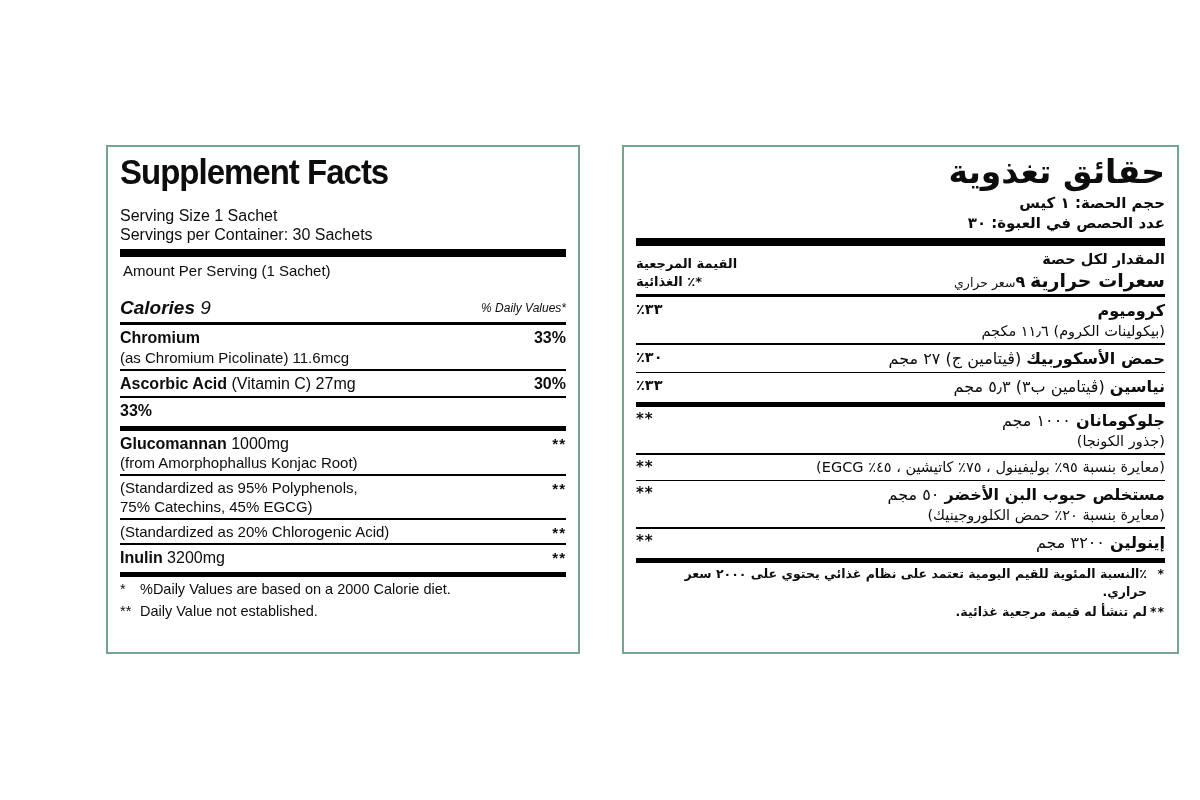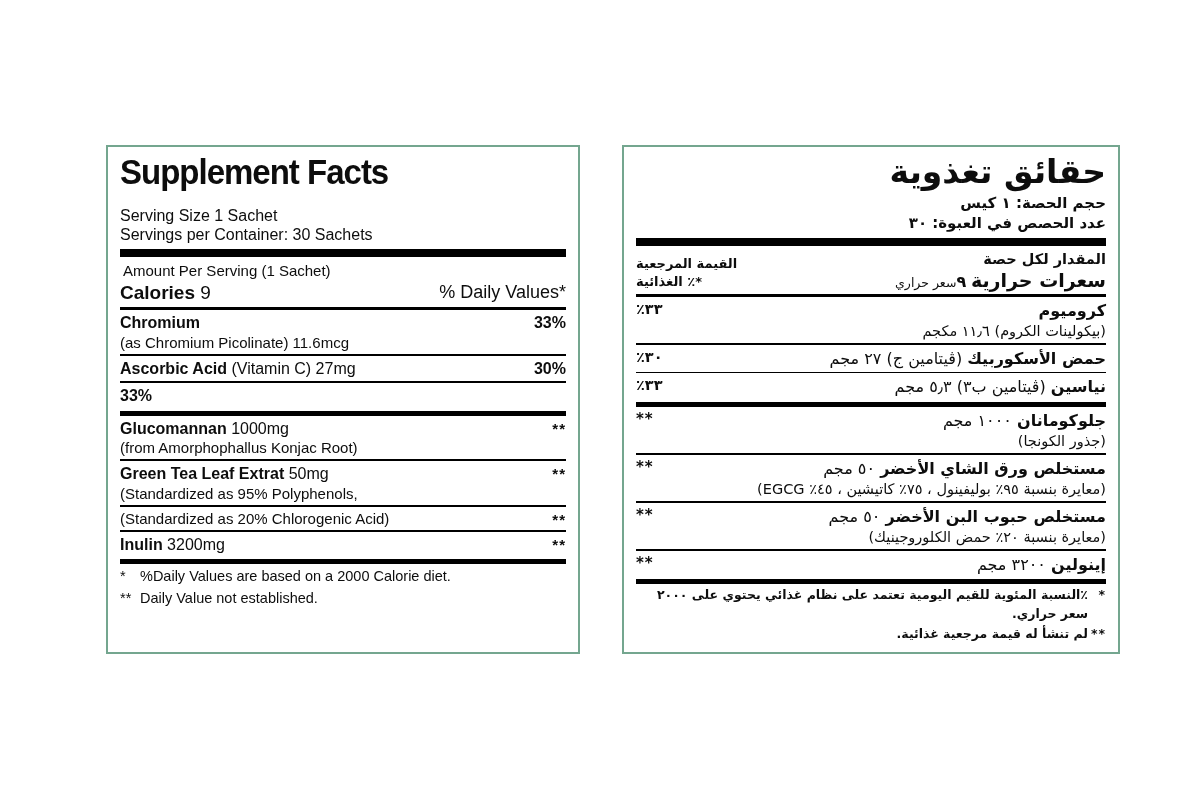--- a/index.html
+++ b/index.html
@@ -1,34 +1,34 @@
 <!DOCTYPE html>
 <html style="--border: #74a68f;"><head>
 <meta charset="utf-8">
 <style>
   html,body{margin:0;padding:0;background:#ffffff;}
   .canvas{position:relative;width:1200px;height:800px;background:#ffffff;overflow:hidden;color:#0d0d0d;}
   .panel{position:absolute;top:145px;height:509px;box-sizing:border-box;background:#fff;
          border:2px solid var(--border,#74a68f);padding:6px 12px 8px 12px;}
   .panel.en{left:106px;width:474px;font-family:"Liberation Sans",sans-serif;}
-  .panel.ar{left:622px;width:498px;font-family:"DejaVu Sans",sans-serif;direction:rtl;}
+  .panel.ar{left:622px;width:557px;font-family:"DejaVu Sans",sans-serif;direction:rtl;}
 
   
   .en-title{font-size:33px;line-height:1.12;font-weight:700;letter-spacing:-1px;transform:scaleY(1.08);transform-origin:left top;}
   .en-serving{font-size:16px;line-height:1.2;margin-top:16px;}
   .bar{background:#000;}
   .bar-8{height:8px;margin-top:5px;}
   .bar-4{height:3.5px;margin-top:3px;}
   .bar-5{height:5px;margin-top:2px;}
   .sep{height:1.8px;background:#000;}
   .amount-line{font-size:15px;line-height:1.25;margin-top:5px;padding-left:3px;}
-  .cal-row{display:flex;justify-content:space-between;align-items:center;margin-top:1px;}
+  .cal-row{display:flex;justify-content:space-between;align-items:center;margin-top:16px;font-style:italic;}
   .cal-left{font-size:19px;line-height:1.15;}
   .cal-left .b{font-weight:700;}
-  .dv-right{font-size:18px;line-height:1.2;}
+  .dv-right{font-size:12px;line-height:1.2;}
 
   
   .row{display:flex;justify-content:space-between;align-items:flex-start;padding:3px 0 2px 0;}
   .row-main{flex:1 1 auto;}
   .name-line{font-size:16px;line-height:1.28;}
   .name-line .b{font-weight:700;}
   .desc-line{font-size:15px;line-height:1.22;}
   .row-val{flex:0 0 auto;font-weight:700;}
   .row-val.pct{font-size:16px;line-height:1.28;}
   .row-val.star{font-size:15px;line-height:1;letter-spacing:1px;padding-top:2px;}
@@ -99,22 +99,22 @@
       <div class="row-main">
         <div class="name-line"><span class="b">Glucomannan</span><span> 1000mg</span></div>
         <div class="desc-line">(from Amorphophallus Konjac Root)</div>
       </div>
       <div class="row-val star">**</div>
     </div>
     <div class="sep"></div>
 
     <div class="row">
       <div class="row-main">
-        <div class="name-line"><span class="b">Green Tea Leaf Extrat</span><span> 50mg</span></div>
         <div class="desc-line">(Standardized as 95% Polyphenols,</div>
+        <div class="desc-line">75% Catechins, 45% EGCG)</div>
       </div>
       <div class="row-val star">**</div>
     </div>
     <div class="sep"></div>
 
     <div class="row">
       <div class="row-main">
         <div class="desc-line">(Standardized as 20% Chlorogenic Acid)</div>
       </div>
       <div class="row-val star">**</div>
@@ -187,21 +187,20 @@
       <div class="row-main">
         <div class="name-line"><span class="b">جلوكومانان</span><span> ١٠٠٠ مجم</span></div>
         <div class="desc-line">(جذور الكونجا)</div>
       </div>
       <div class="row-val star">**</div>
     </div>
     <div class="sep"></div>
 
     <div class="row">
       <div class="row-main">
-        <div class="name-line"><span class="b">مستخلص ورق الشاي الأخضر</span><span> ٥٠ مجم</span></div>
         <div class="desc-line">(معايرة بنسبة ٩٥٪ بوليفينول ، ٧٥٪ كاتيشين ، ٤٥٪ EGCG)</div>
       </div>
       <div class="row-val star">**</div>
     </div>
     <div class="sep"></div>
 
     <div class="row">
       <div class="row-main">
         <div class="name-line"><span class="b">مستخلص حبوب البن الأخضر</span><span> ٥٠ مجم</span></div>
         <div class="desc-line">(معايرة بنسبة ٢٠٪ حمض الكلوروجينيك)</div>

